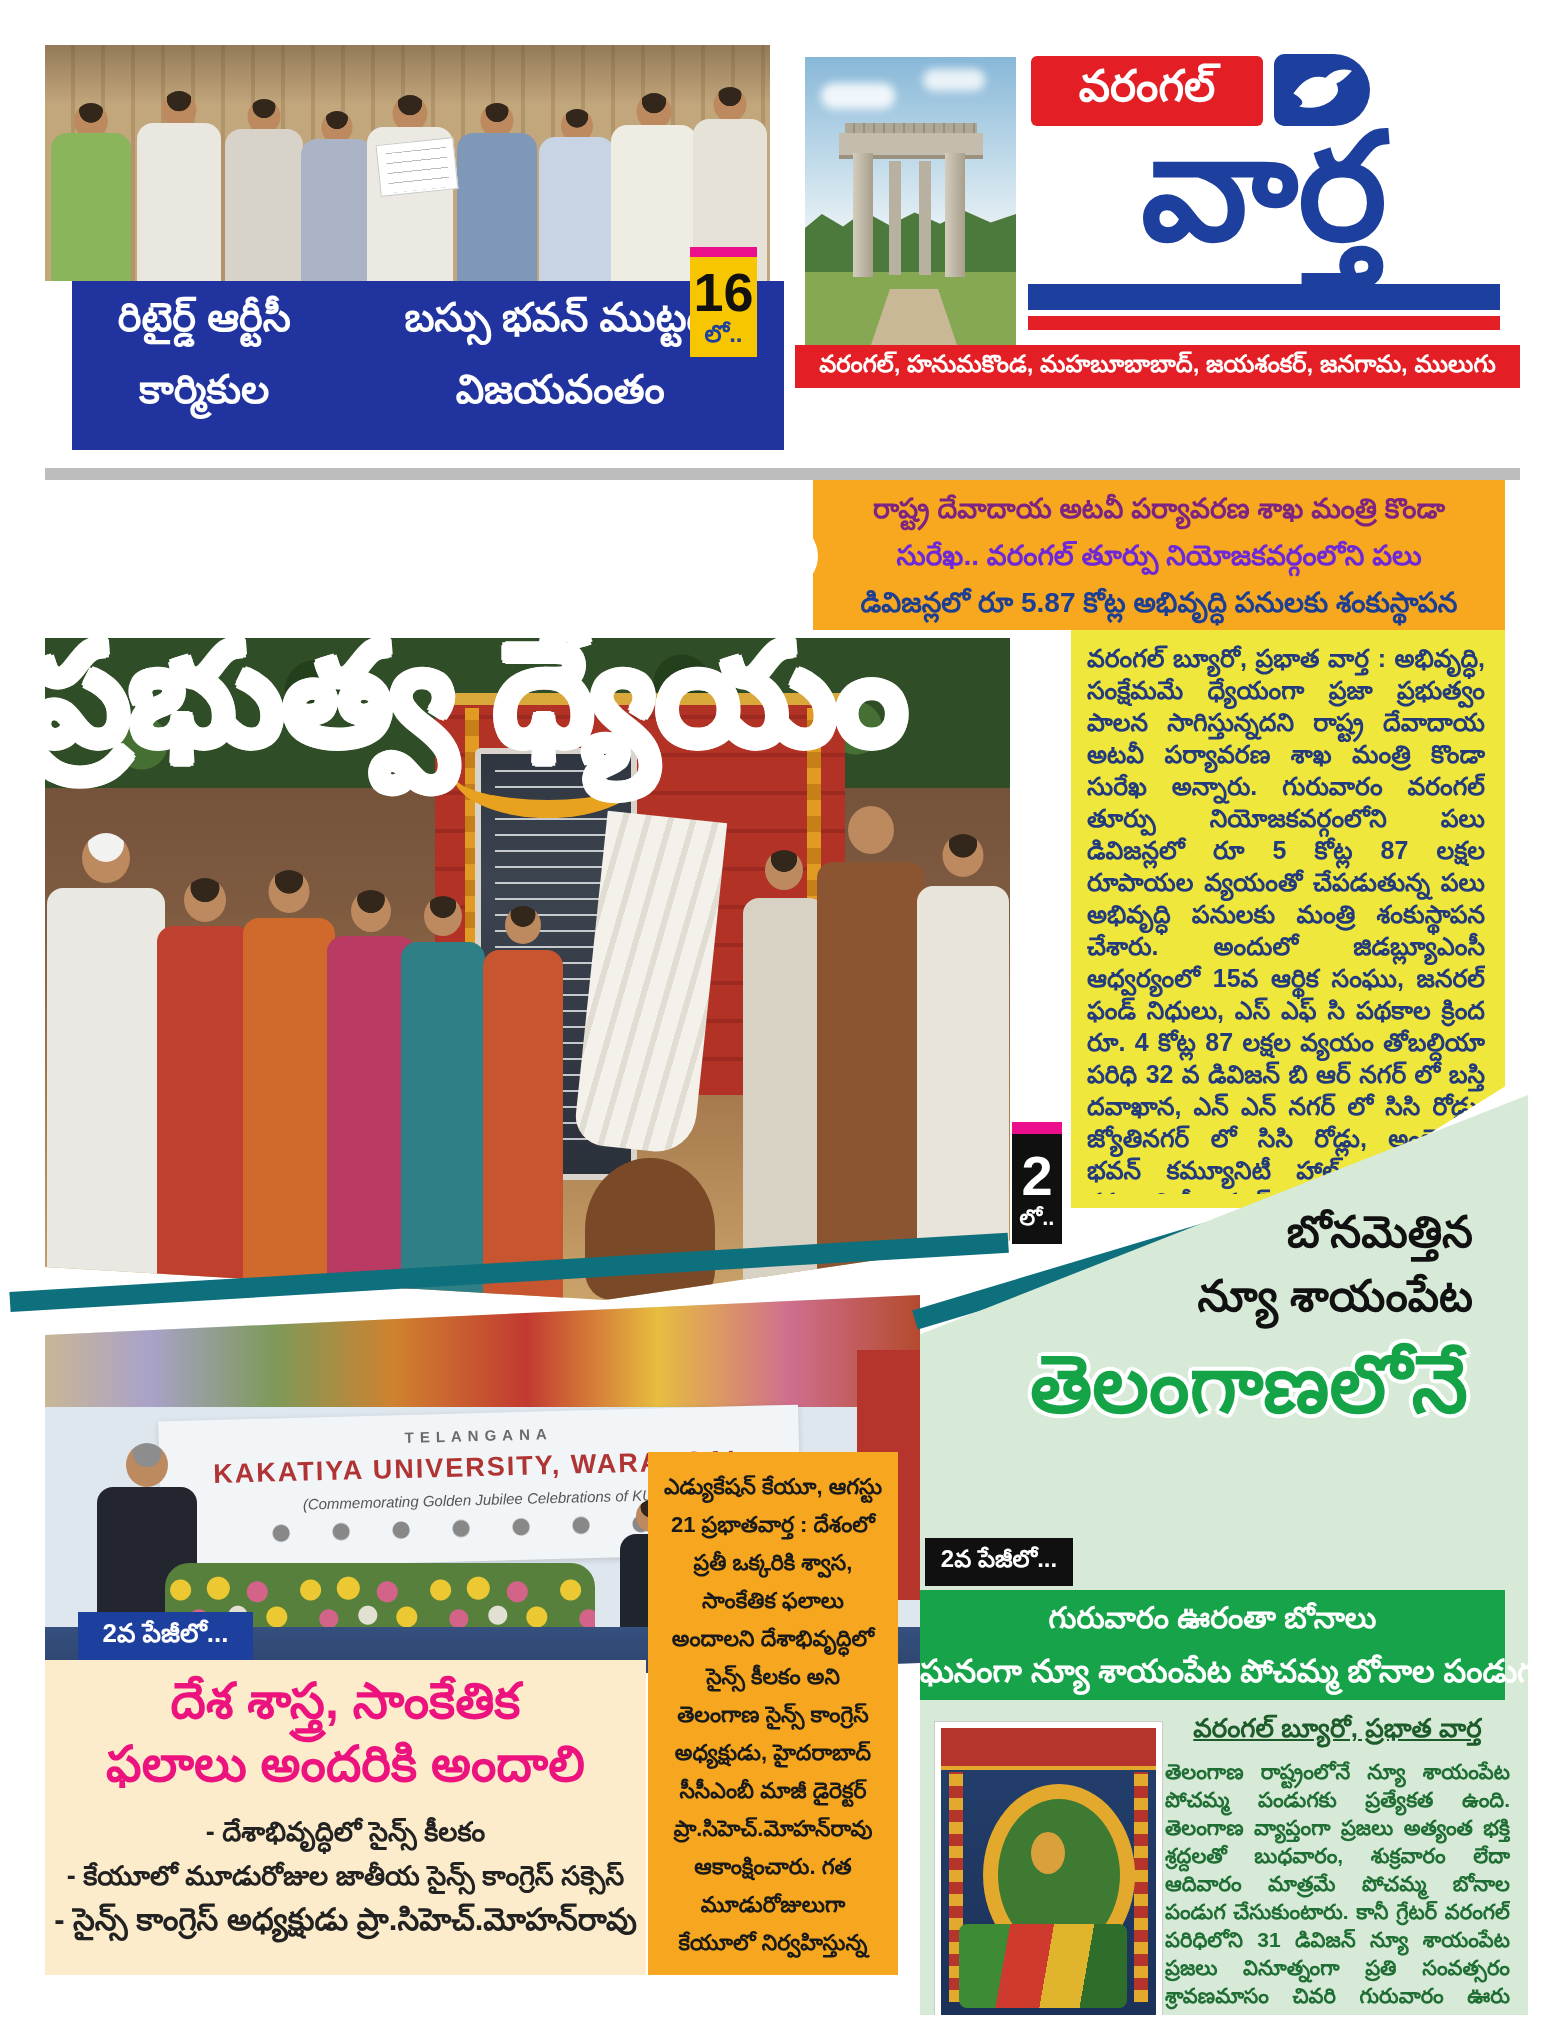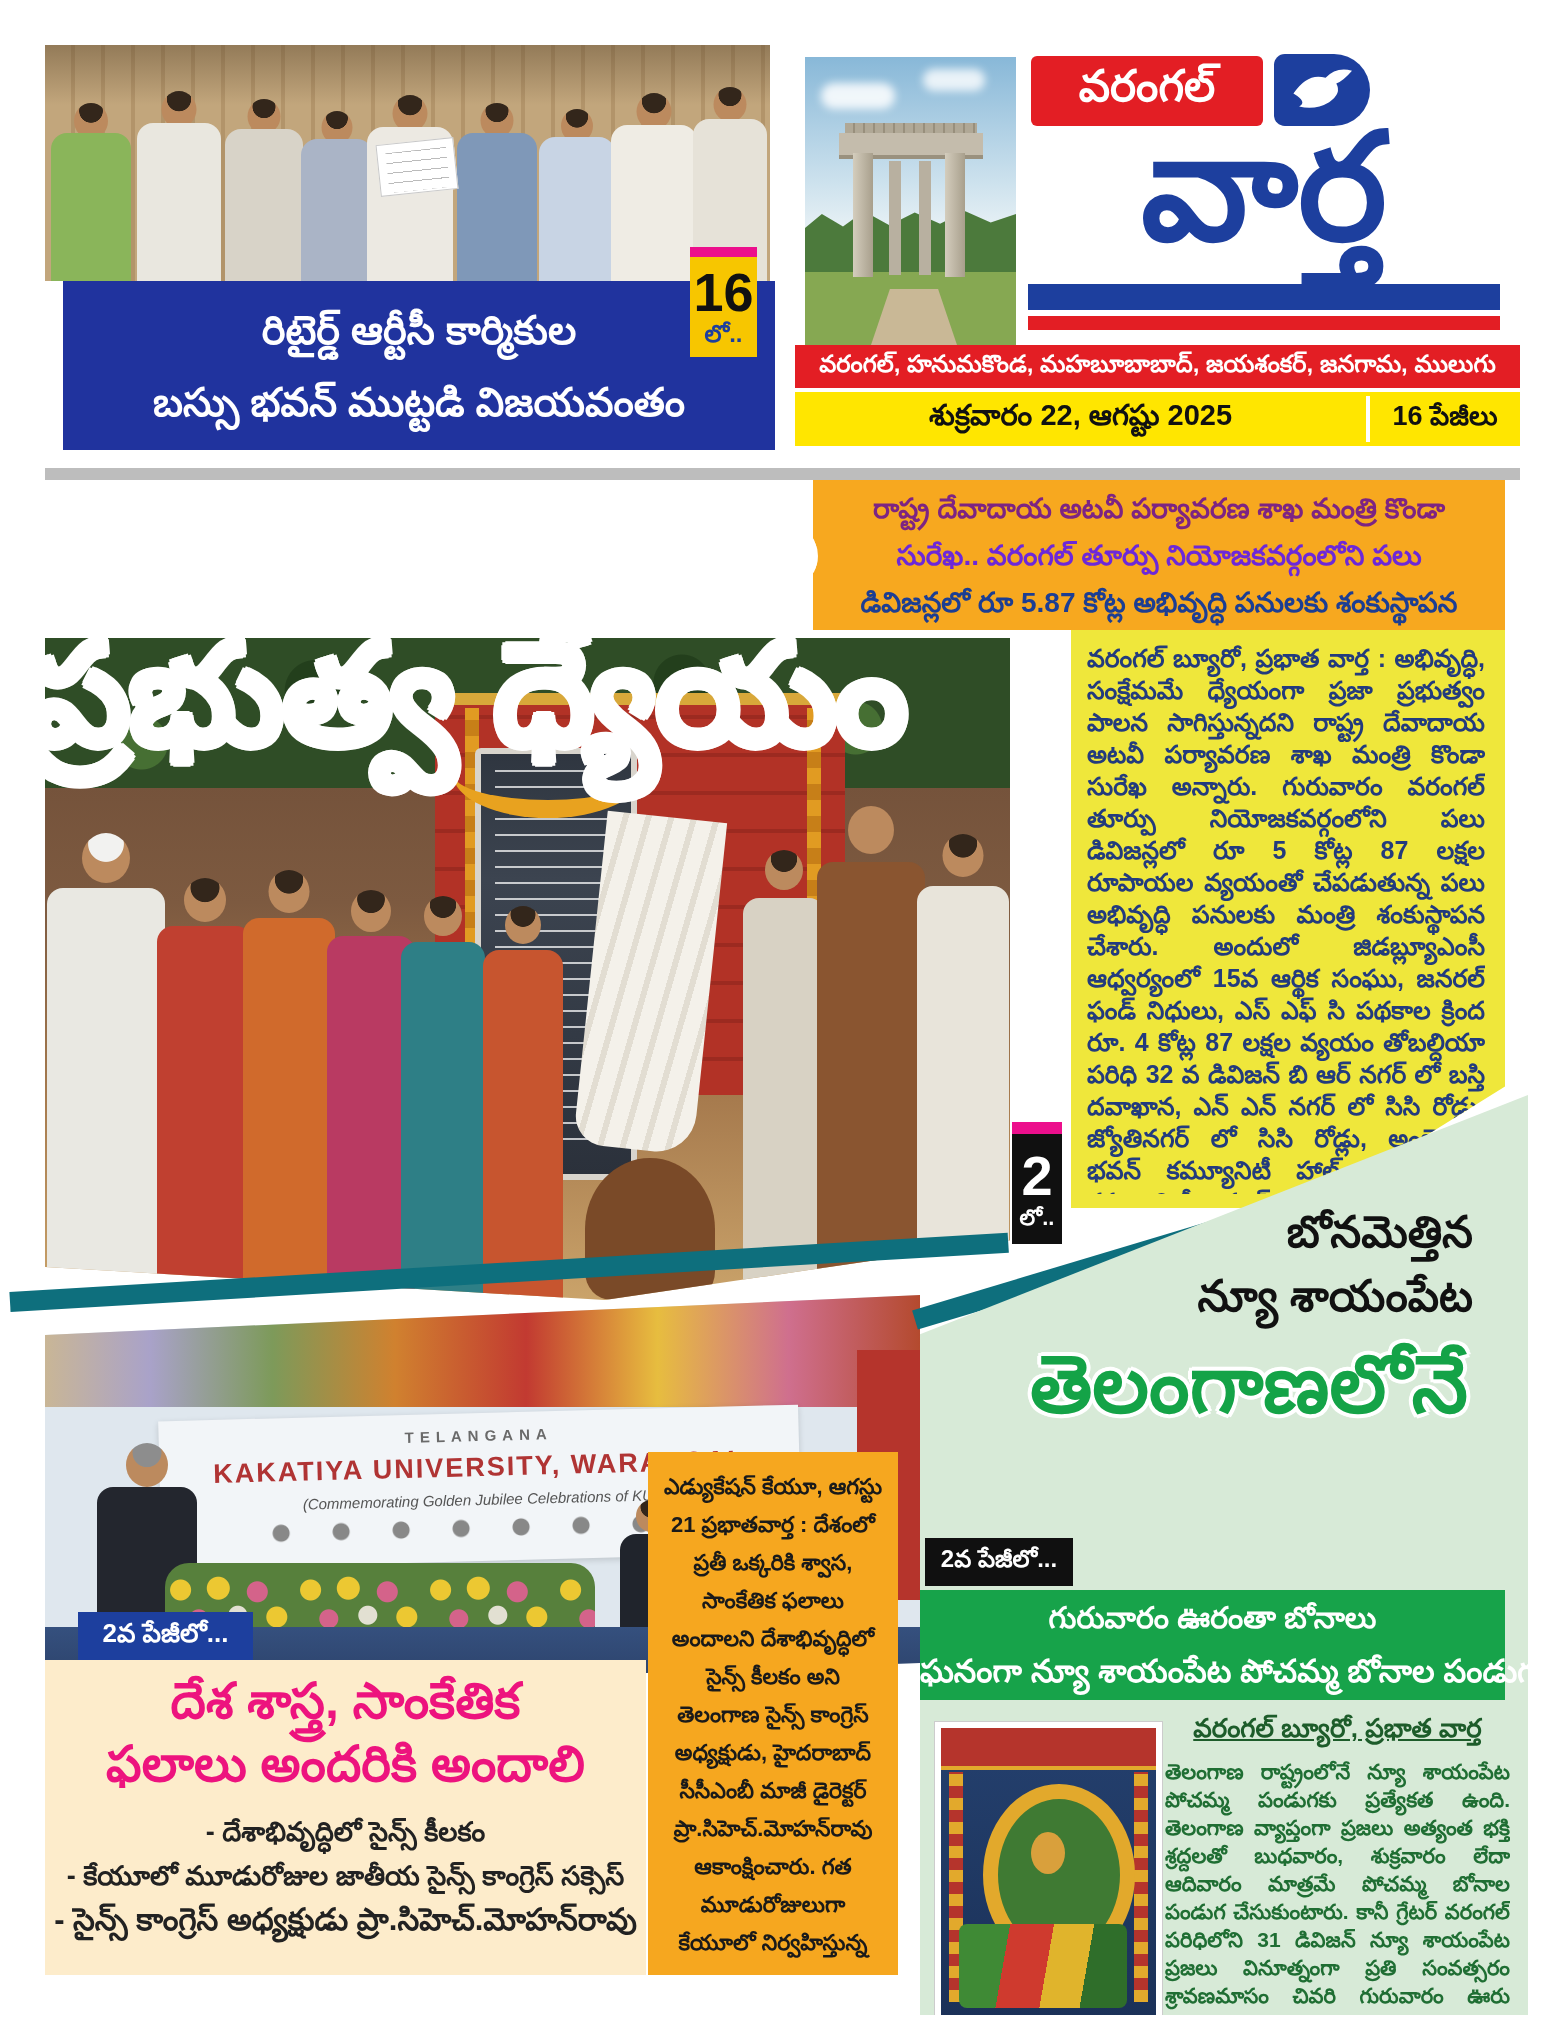--- a/index.html
+++ b/index.html
@@ -59,21 +59,21 @@
         <div class="hd" style="width:35px;height:37px;"></div>
         <div class="bd" style="height:156px;background:#efece4;"></div>
       </div>
     <div class="fig" style="left:648px;top:42px;width:74px;height:194px;">
         <div class="hd" style="width:33px;height:35px;"></div>
         <div class="bd" style="height:162px;background:#e6e2d8;"></div>
       </div>
     <div class="abs" style="left:333px;top:96px;width:76px;height:50px;background:#ffffff;border:1px solid #c8c8c8;transform:rotate(-6deg);background-image:repeating-linear-gradient(0deg,transparent 0 9px,#bbbbbb 9px 10px);background-size:80% 80%;background-position:8px 8px;background-repeat:no-repeat;"></div>
   </div>
 
-  <div class="abs" style="left:63px;top:281px;width:712px;height:169px;background:#20339e;display:flex;flex-direction:column;justify-content:center;">
+  <div class="abs" style="left:72px;top:281px;width:712px;height:169px;background:#20339e;display:flex;flex-direction:row;justify-content:center;">
     <div class="b ctr" style="color:#ffffff;font-size:40px;line-height:72px;">రిటైర్డ్ ఆర్టీసీ కార్మికుల</div>
     <div class="b ctr" style="color:#ffffff;font-size:40px;line-height:72px;">బస్సు భవన్ ముట్టడి విజయవంతం</div>
   </div>
 
   <div class="abs" style="left:690px;top:247px;width:67px;height:110px;z-index:6;">
     <div class="abs" style="left:0;top:0;width:100%;height:10px;background:#ec0f8c;"></div>
     <div class="abs badge-txt" style="left:0;top:10px;width:100%;height:100px;background:#f7c600;">
       <span class="xb" style="font-size:54px;line-height:54px;color:#111111;">16</span>
       <span class="xb" style="font-size:24px;line-height:30px;color:#1d3f9e;">లో..</span>
     </div>
@@ -104,29 +104,20 @@
     </div>
     <div class="abs xb ctr outline-w" style="left:0;top:52px;width:100%;font-size:150px;line-height:170px;color:#1d3f9e;">వార్త</div>
     <div class="abs" style="left:12px;top:234px;width:472px;height:26px;background:#1d3f9e;"></div>
     <div class="abs" style="left:12px;top:266px;width:472px;height:14px;background:#e31e24;"></div>
   </div>
 
   <div class="abs" style="left:795px;top:345px;width:725px;height:43px;background:#e31e24;display:flex;align-items:center;justify-content:center;">
     <span class="b nowrap" style="color:#ffffff;font-size:24px;">వరంగల్, హనుమకొండ, మహబూబాబాద్, జయశంకర్, జనగామ, ములుగు</span>
   </div>
 
-  <div class="abs" style="left:795px;top:392px;width:725px;height:54px;background:#ffe600;display:flex;align-items:stretch;">
-    <div style="flex:1;display:flex;align-items:center;justify-content:center;">
-      <span class="b nowrap" style="color:#111111;font-size:29px;">శుక్రవారం 22, ఆగష్టు 2025</span>
-    </div>
-    <div style="width:4px;background:#ffffff;margin:4px 0;"></div>
-    <div style="width:150px;display:flex;align-items:center;justify-content:center;">
-      <span class="b nowrap" style="color:#111111;font-size:27px;">16 పేజీలు</span>
-    </div>
-  </div>
 
   <div class="abs" style="left:45px;top:468px;width:1475px;height:12px;background:#bdbdbd;"></div>
 
   <div class="abs" style="left:813px;top:480px;width:692px;height:150px;background:#f7a81f;display:flex;flex-direction:column;justify-content:center;z-index:3;">
     <div class="b ctr nowrap" style="color:#7d2483;font-size:28px;line-height:47px;">రాష్ట్ర దేవాదాయ అటవీ పర్యావరణ శాఖ మంత్రి  కొండా</div>
     <div class="b ctr nowrap" style="color:#6d28d9;font-size:28px;line-height:47px;">సురేఖ.. వరంగల్ తూర్పు నియోజకవర్గంలోని పలు</div>
     <div class="b ctr nowrap" style="color:#1c3e93;font-size:28px;line-height:47px;">డివిజన్లలో రూ 5.87 కోట్ల అభివృద్ధి పనులకు శంకుస్థాపన</div>
   </div>
 
   <div class="abs photo" style="left:45px;top:638px;width:965px;height:662px;z-index:1;

